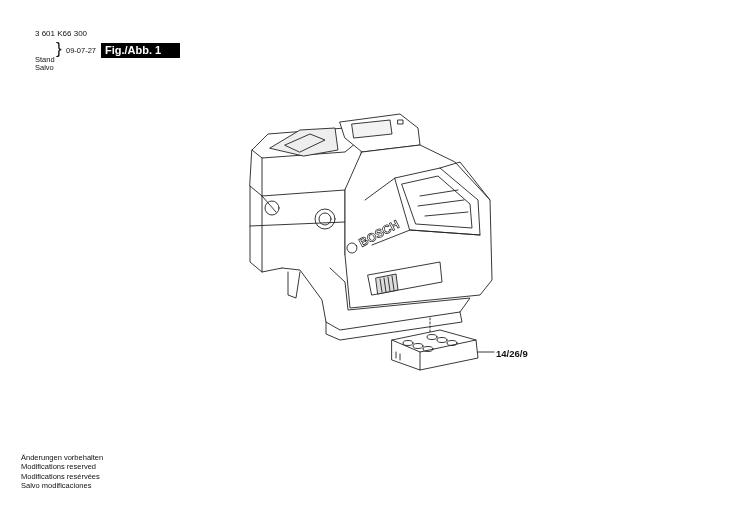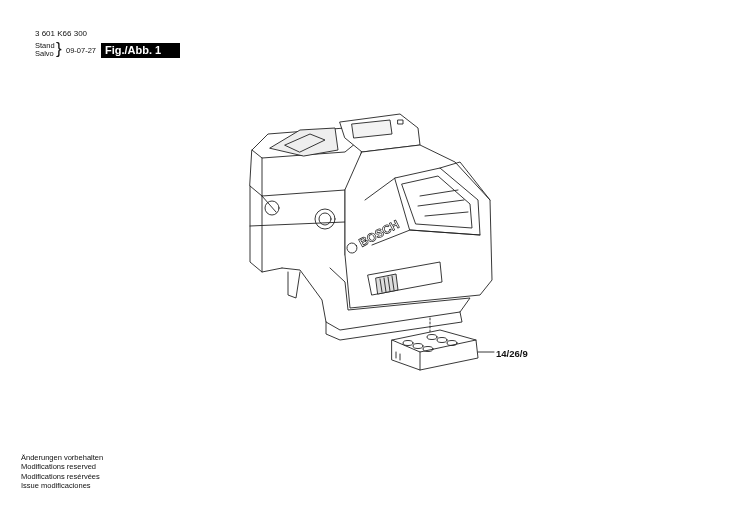--- a/index.html
+++ b/index.html
@@ -1,19 +1,19 @@
 <!DOCTYPE html>
 <html><head>
 <meta charset="utf-8">
 <style>
   html, body { margin:0; padding:0; background:#fff; }
   body { width:730px; height:516px; position:relative; overflow:hidden;
          font-family:"Liberation Sans", sans-serif; color:#111; }
   .part-no { position:absolute; left:35px; top:29px; font-size:8px;text-align:center; }
-  .stand { position:absolute; left:35px; top:42px; font-size:7.5px; line-height:8px; }
+  .stand { position:absolute; left:35px; top:56px; font-size:7.5px; line-height:8px; }
   .brace { position:absolute; left:56px; top:40px; font-size:17px; line-height:17px; font-weight:300; }
   .date { position:absolute; left:66px; top:46px; font-size:7.5px; }
   .fig { position:absolute; left:101px; top:43px; background:#000; color:#fff;
          font-weight:bold; font-size:11px; padding:1px 19px 1px 4px; line-height:13px; }
   .notes { position:absolute; left:21px; top:453px; font-size:7.5px; line-height:9.3px; }
   .callout { position:absolute; left:496px; top:348px; font-size:9.5px; font-weight:bold; }
   svg.drawing { position:absolute; left:0; top:0; }
 </style>
 </head>
 <body>
@@ -94,14 +94,14 @@
 
   <path d="M478,352 L494,352"></path>
 </svg>
 
 <div class="callout">14/26/9</div>
 
 <div class="notes">
   <div>Änderungen vorbehalten</div>
   <div>Modifications reserved</div>
   <div>Modifications resérvées</div>
-  <div>Issue modificaciones</div>
+  <div>Salvo modificaciones</div>
 </div>
 
 </body></html>

